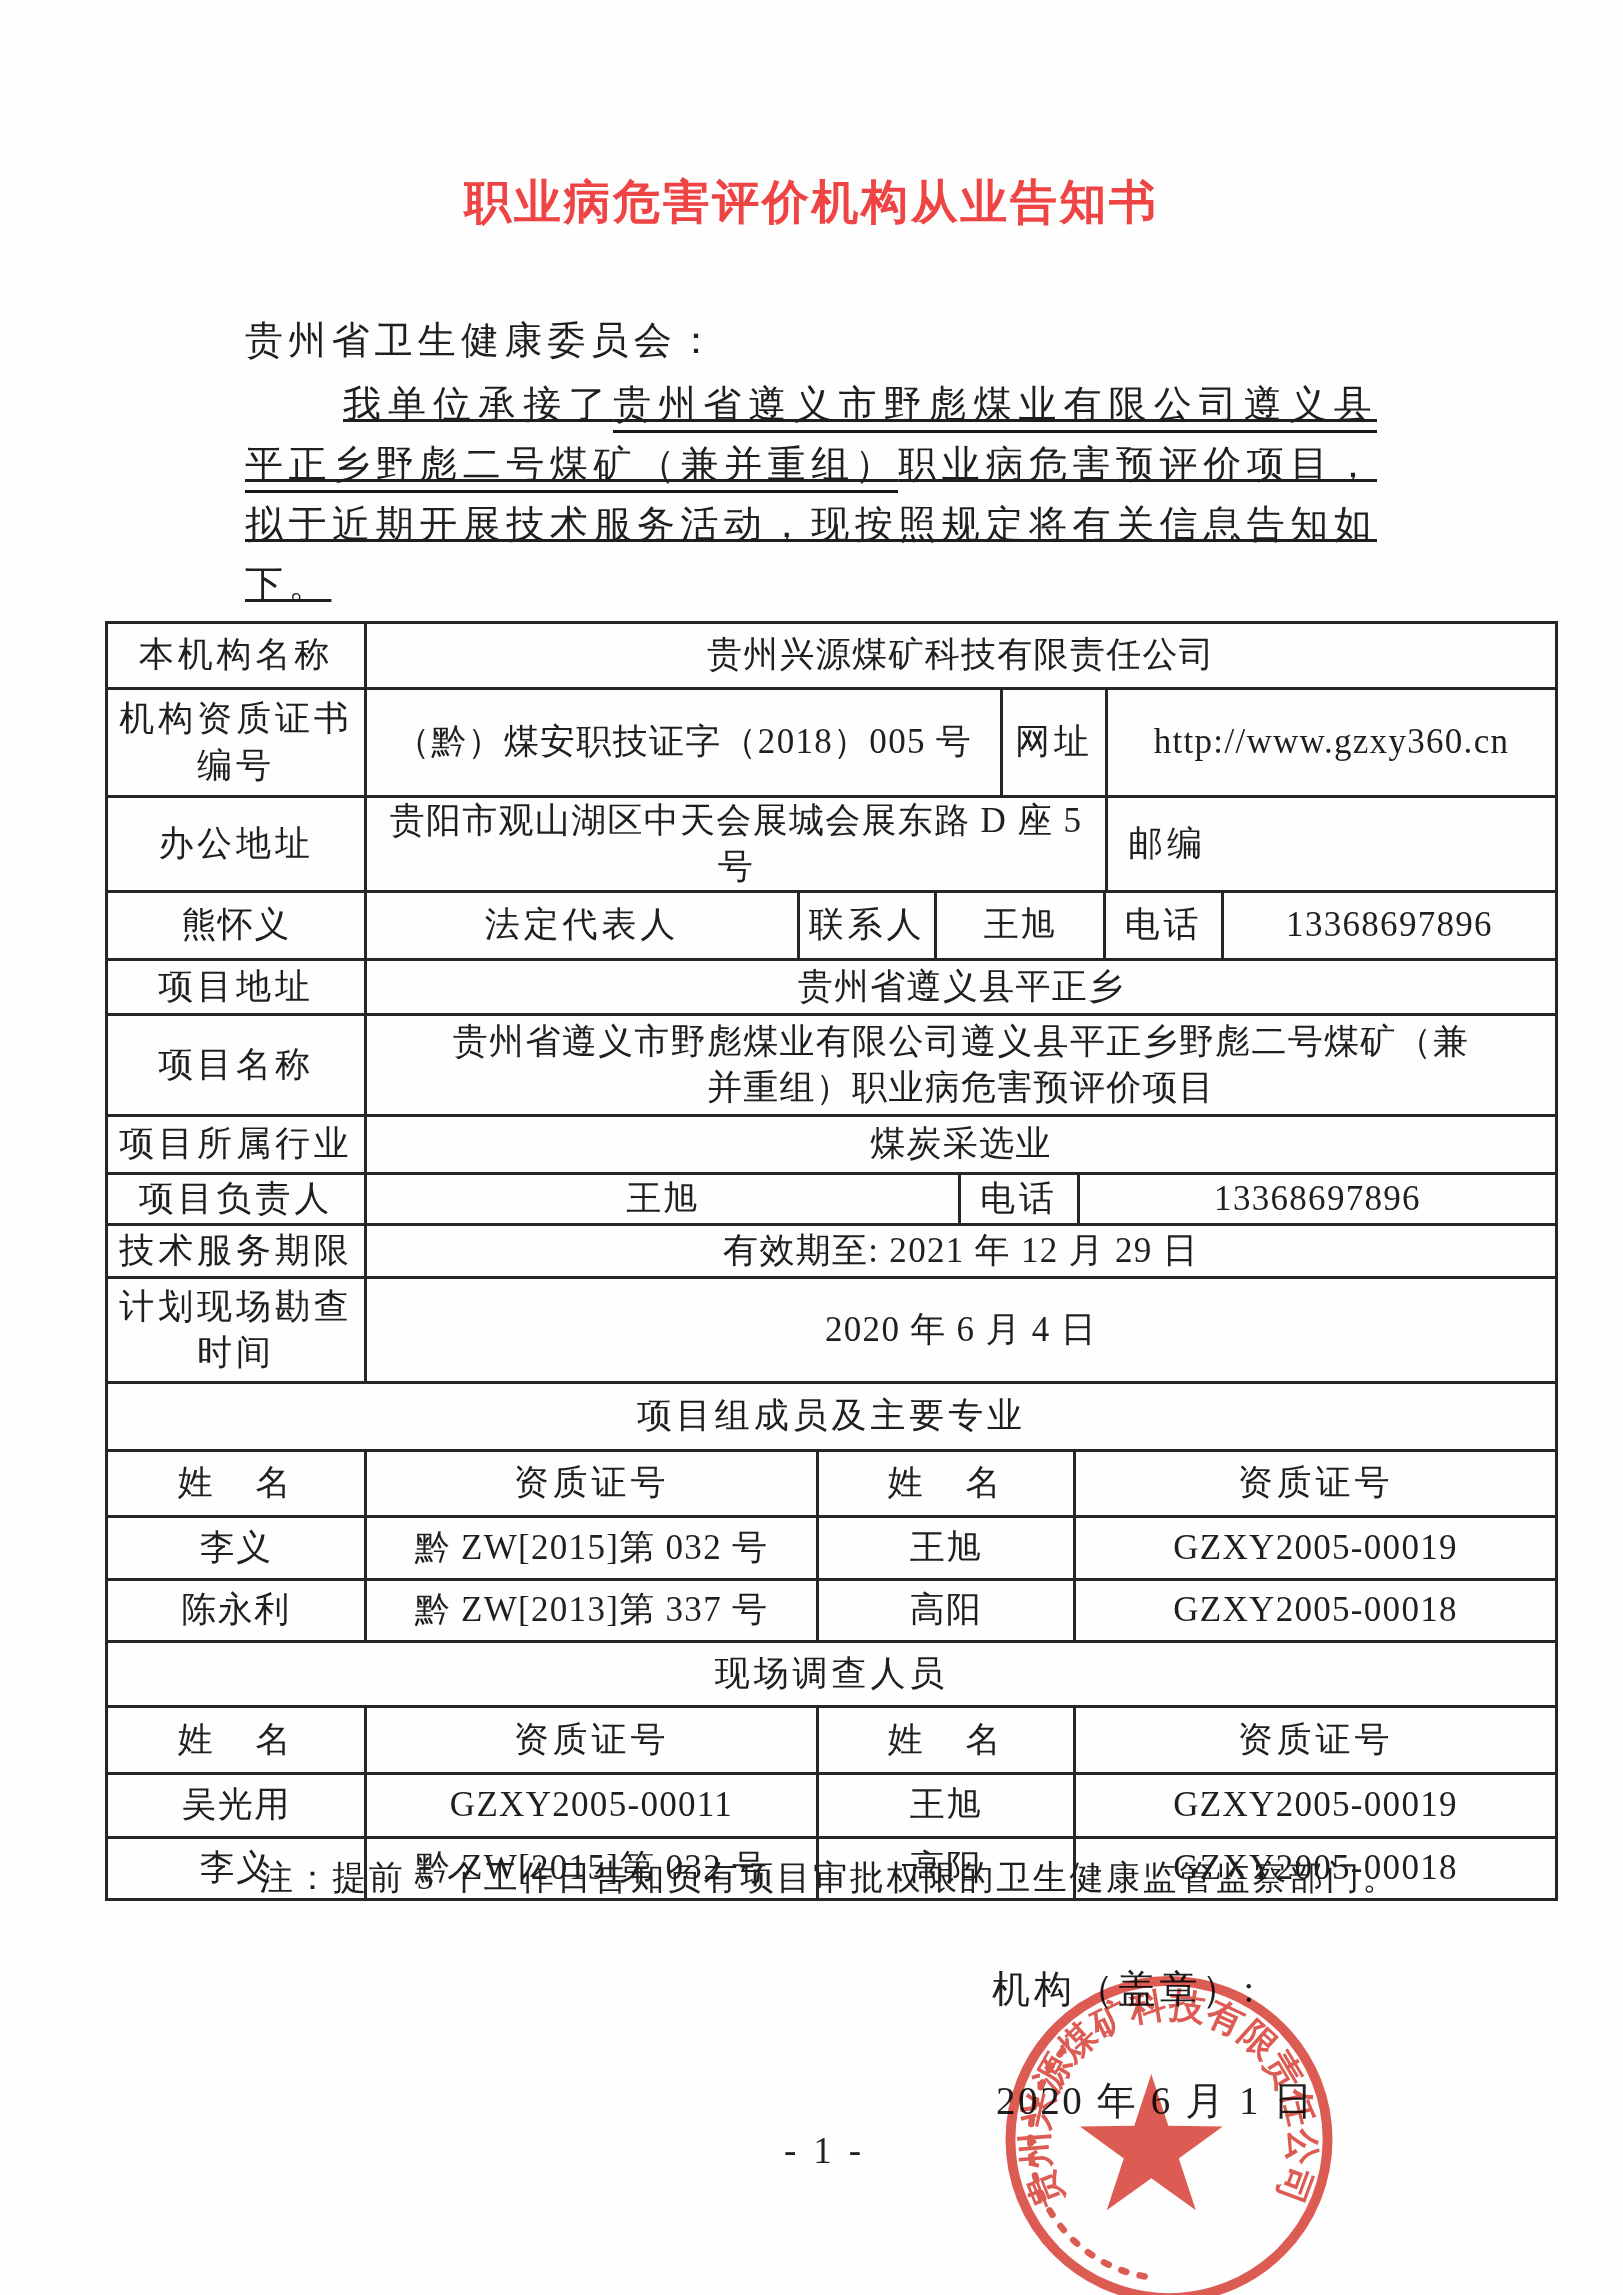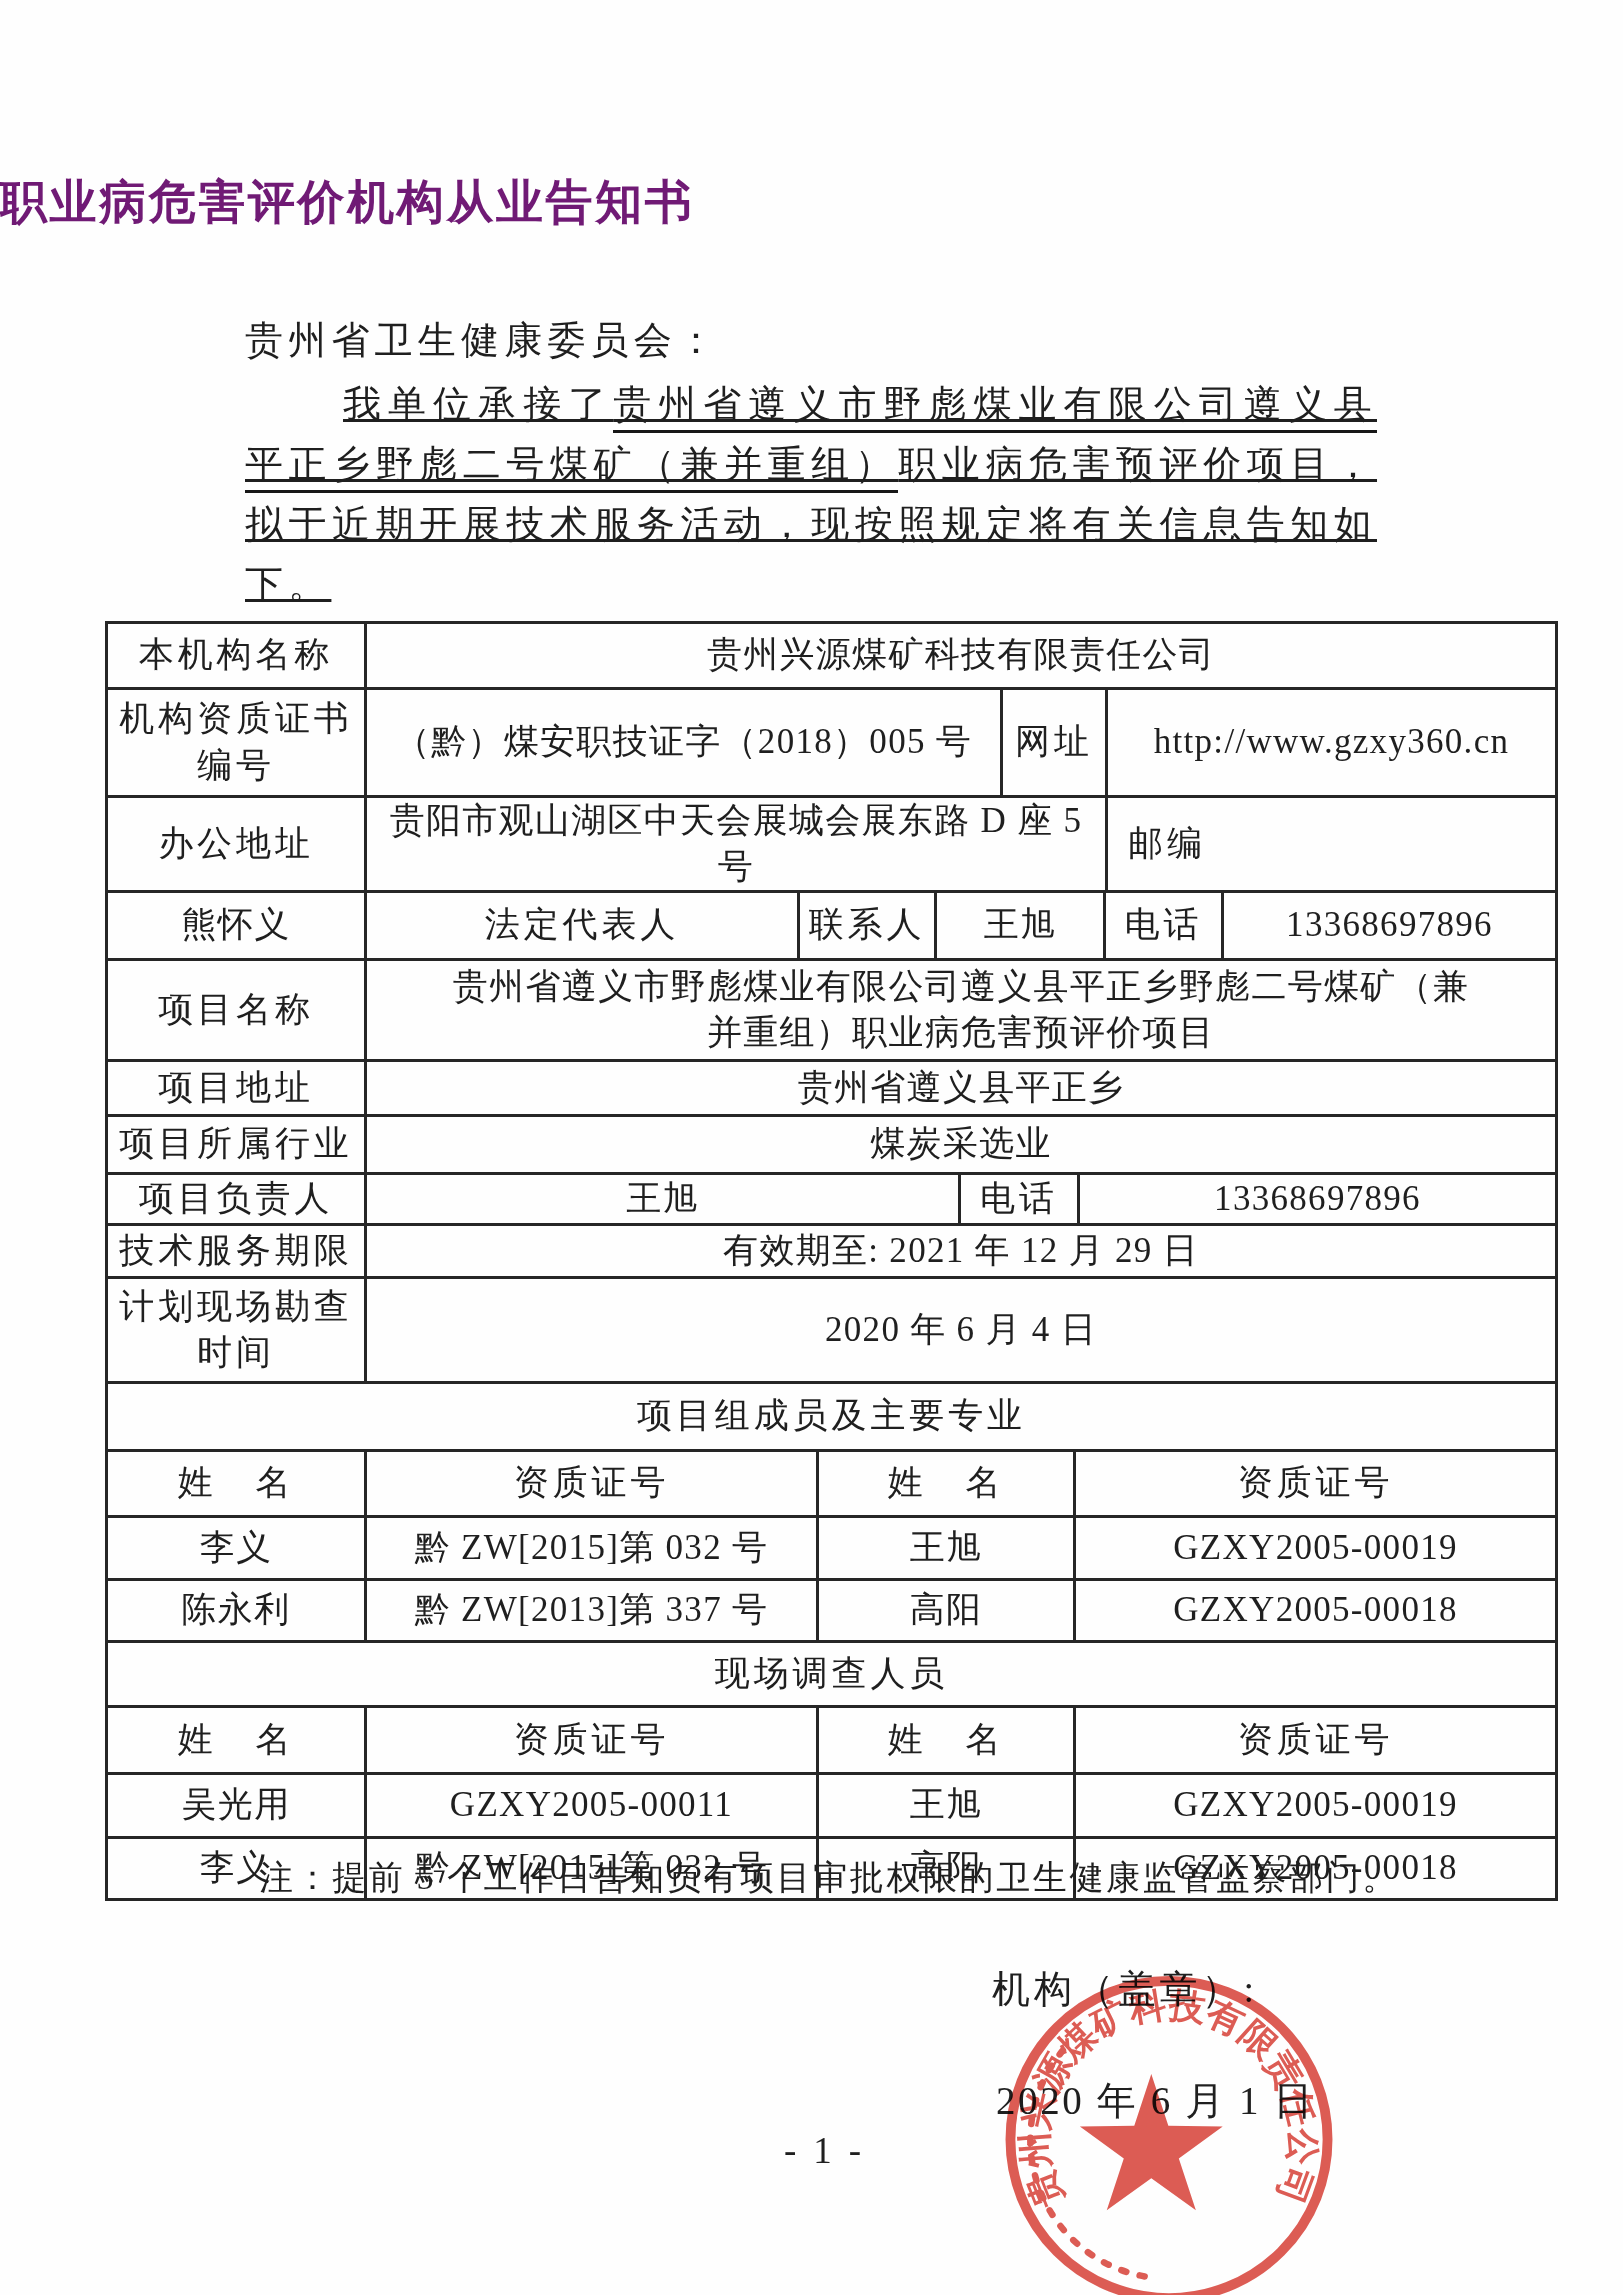--- a/index.html
+++ b/index.html
@@ -6,22 +6,22 @@
   .page{
     position:relative;
     width:1623px;height:2295px;
     background:#fefefe;
     overflow:hidden;
     font-family:"Liberation Serif","DejaVu Serif",serif;
     color:#1f1f1f;
   }
   .doc-title{
     position:absolute;top:171px;left:0;width:1623px;
-    font-size:47px;font-weight:bold;letter-spacing:2.6px;
-    color:#701a75;
+    text-align:center;font-size:47px;font-weight:bold;letter-spacing:2.6px;
+    color:#ef4444;
   }
   .salutation{
     position:absolute;left:245px;top:315px;
     font-size:38px;letter-spacing:5.2px;
   }
   .intro{
     position:absolute;left:245px;top:374px;width:1132px;
     font-size:38px;letter-spacing:5.2px;line-height:60px;
     text-align:justify;text-indent:98px;
     line-break:anywhere;
@@ -112,30 +112,30 @@
 
     <div class="trow r-legal" style="height:65px">
       <div class="cell">熊怀义</div>
       <div class="cell lbl">法定代表人</div>
       <div class="cell lbl">联系人</div>
       <div class="cell">王旭</div>
       <div class="cell lbl">电话</div>
       <div class="cell">13368697896</div>
     </div>
 
+    <div class="trow r-plain" style="height:52px">
+      <div class="cell lbl">项目地址</div>
+      <div class="cell">贵州省遵义县平正乡</div>
+    </div>
+
     <div class="trow r-plain" style="height:98px">
       <div class="cell lbl">项目名称</div>
       <div class="cell">
           <span class="pn-span">贵州省遵义市野彪煤业有限公司遵义县平正乡野彪二号煤矿（兼并重组）职业病危害预评价项目</span>
         </div>
-    </div>
-
-    <div class="trow r-plain" style="height:52px">
-      <div class="cell lbl">项目地址</div>
-      <div class="cell">贵州省遵义县平正乡</div>
     </div>
 
     <div class="trow r-plain" style="height:55px">
       <div class="cell lbl">项目所属行业</div>
       <div class="cell">煤炭采选业</div>
     </div>
 
     <div class="trow r-leader" style="height:48px">
       <div class="cell lbl">项目负责人</div>
       <div class="cell">王旭</div>

